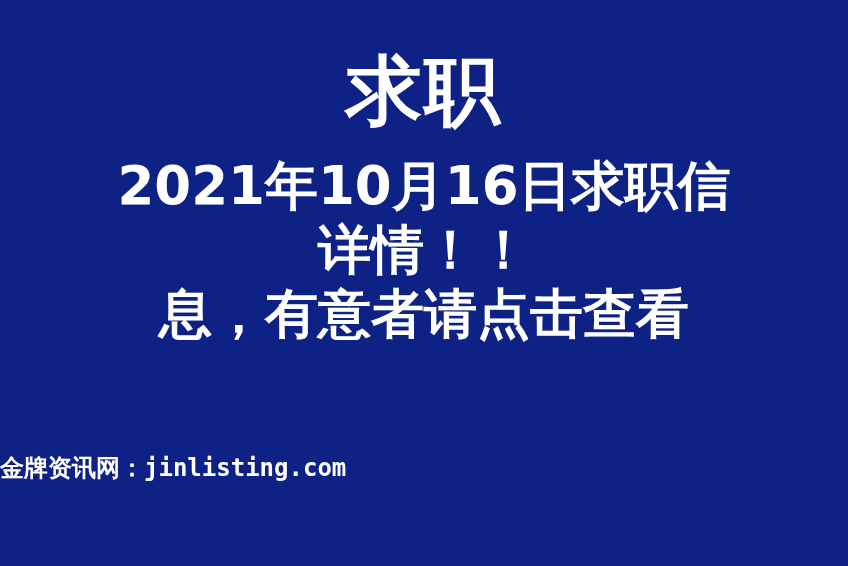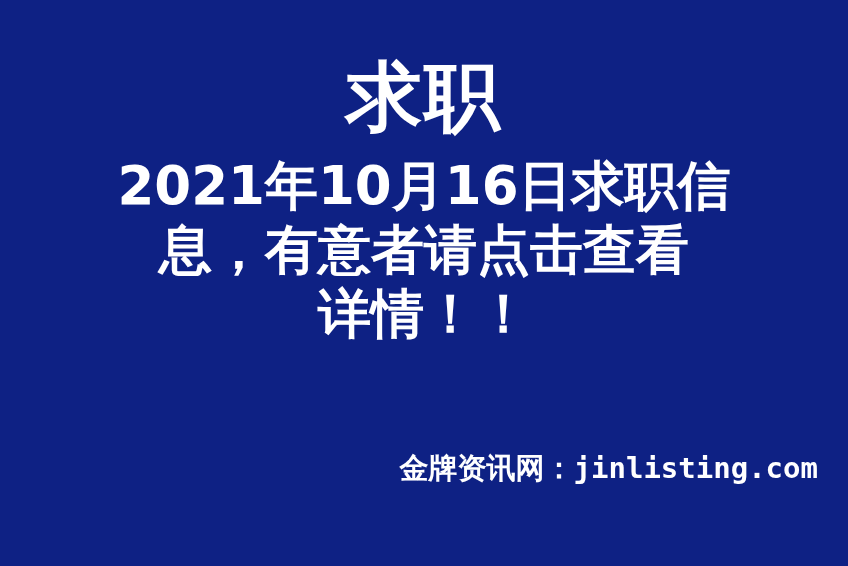--- a/index.html
+++ b/index.html
@@ -28,21 +28,21 @@
     position: absolute;
     top: 52px;
     left: 0;
     width: 848px;
     text-align: center;
     color: #ffffff;
     font-size: 76px;
     line-height: 90px;
     font-weight: 700;
     letter-spacing: 2px;
-    font-family: Liberation Serif, serif;
+    font-family: Liberation Mono, monospace;
     white-space: nowrap;
   }
 
   
   .message {
     position: absolute;
     top: 154px;
     left: 0;
     width: 848px;
     text-align: center;
@@ -56,23 +56,22 @@
     display: block;
     white-space: nowrap;
   }
 
   
   .footer {
     position: absolute;
     left: 0;
     top: 450px;
     width: 818px;
-    text-align: right;
     color: #ffffff;
-    font-size: 29px;
+    font-size: 24px;
     line-height: 36px;
     font-weight: 700;
     white-space: nowrap;
   }
   .footer-brand {
     font-family: "DejaVu Sans", "Liberation Sans", sans-serif;
     font-weight: 700;
     letter-spacing: 0px;
   }
   .footer-url {
@@ -83,21 +82,21 @@
 </style>
 </head>
 <body>
 
 <div class="poster">
 
   <div class="headline">求职</div>
 
   <div class="message">
     <span class="message-line">2021年10月16日求职信</span>
+    <span class="message-line">详情！！</span>
     <span class="message-line">息，有意者请点击查看</span>
-    <span class="message-line">详情！！</span>
   </div>
 
   <div class="footer">
     <span class="footer-brand">金牌资讯网：</span><span class="footer-url">jinlisting.com</span>
   </div>
 
 </div>
 
 </body></html>

